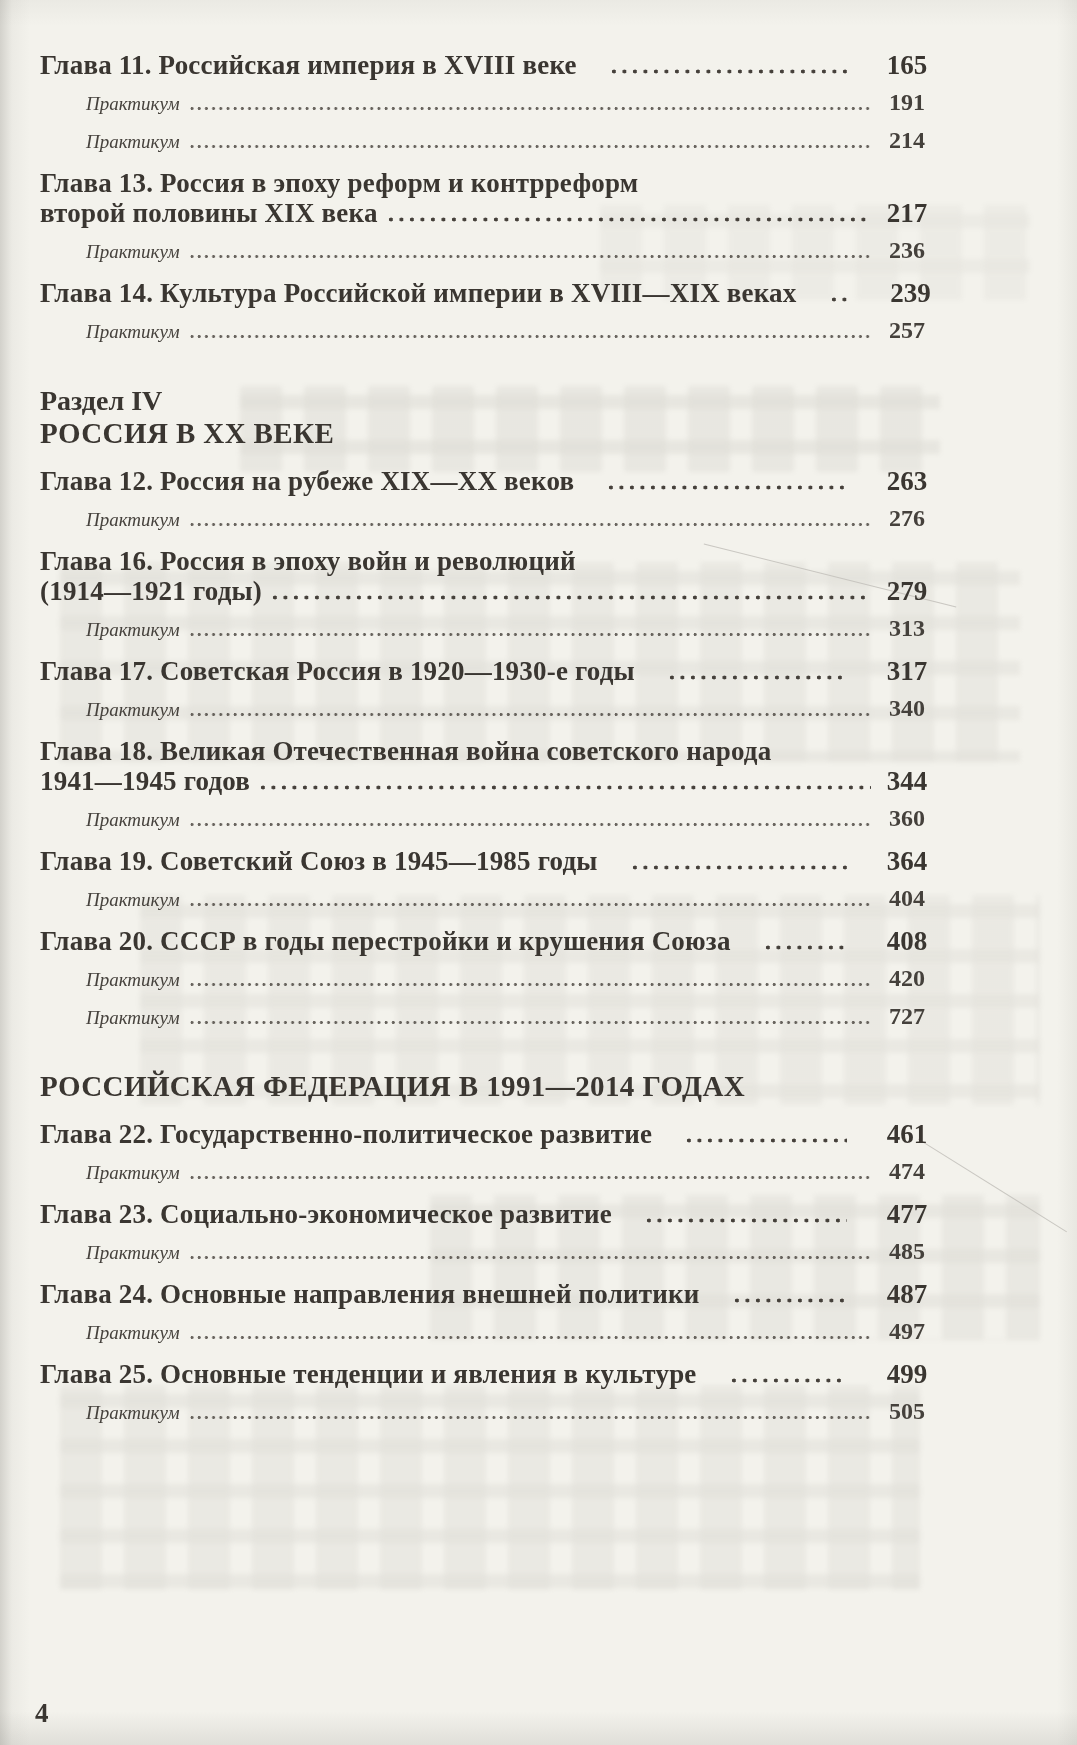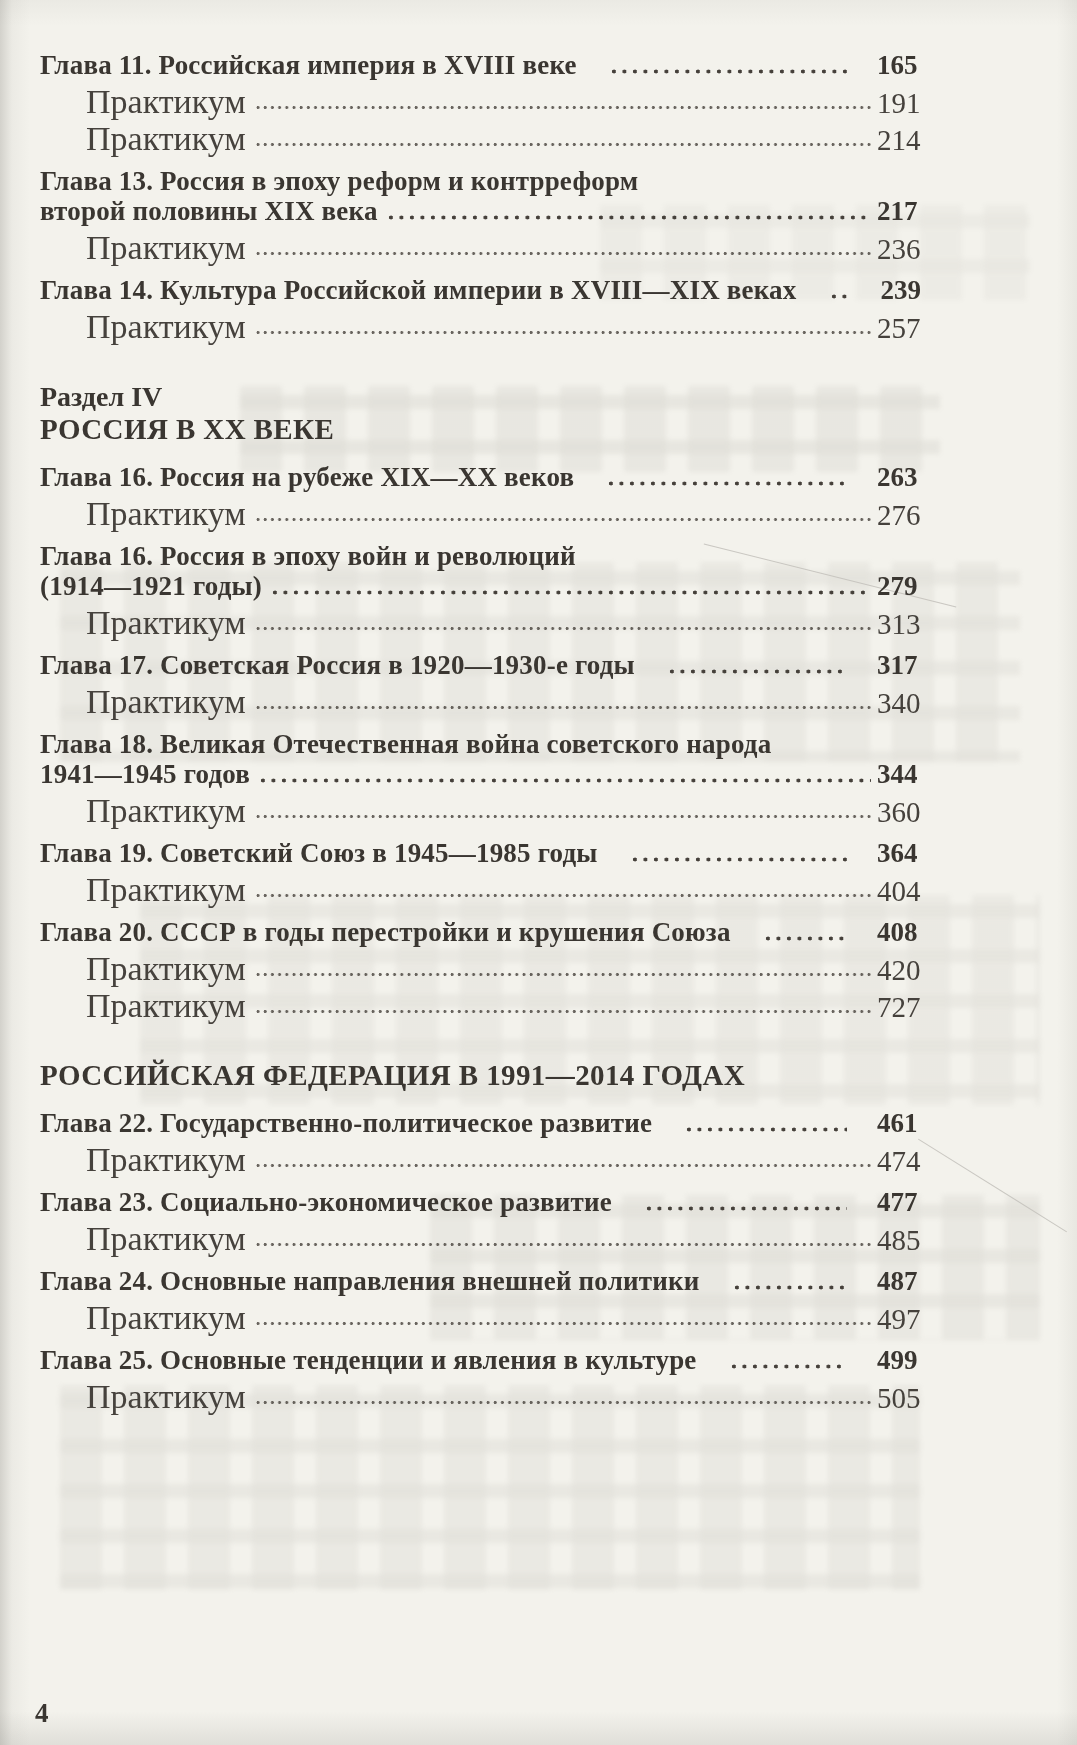--- a/index.html
+++ b/index.html
@@ -22,40 +22,40 @@
   }
   .toc > :first-child { margin-top:0; }
   .row { display:flex; align-items:baseline; }
   .chapter, .chap2 { margin-top:12px;gap:24px; }
   .c-label {
     font-weight:700; font-size:27px; line-height:30px;
     letter-spacing:.2px; white-space:nowrap;
   }
   .prakt { margin-top:8px; }
   .p-label {
-    font-size:34px; line-height:28px;
+    font-style:italic; font-size:19px; line-height:28px;
     color:#46423d; padding-left:46px; white-space:nowrap;
   }
   .leader {
     flex:1 1 30px; min-width:20px; height:7px; align-self:flex-end;
     background-repeat:repeat-x; background-position:0 100%;
     margin:0 6px 5px 10px;
   }
   .leader.lg {
     background-image:radial-gradient(circle at 3px 3.5px, #45403a 1.8px, rgba(69,64,58,0) 2.2px);
     background-size:10.5px 7px;
   }
   .leader.sm {
     height:6px; margin-bottom:6px;
     background-image:radial-gradient(circle at 2px 2.5px, rgba(80,75,69,.85) 1.3px, rgba(80,75,69,0) 1.7px);
     background-size:7.2px 6px;
   }
-  .pg { flex:none; width:60px; text-align:left; }
+  .pg { flex:none; width:60px; text-align:center; }
   .pg.b { font-weight:700; font-size:27px; line-height:30px; }
-  .pg.r { font-weight:400; font-size:29px; line-height:28px; color:#45413c; }
+  .pg.r { font-weight:700; font-size:24px; line-height:28px; color:#45413c; }
   .section { margin:38px 0 16px 0; text-align:left; }
   .sec1 { font-weight:700; font-size:28px; line-height:33px; }
   .sec2 { font-weight:700; font-size:29px; line-height:33px; letter-spacing:.4px; }
   .footer-num {
     position:absolute; left:35px; top:1698px;
     font-weight:700; font-size:27px;
   }
   
   .ghost {
     position:absolute; pointer-events:none; filter:blur(2.5px);
@@ -129,21 +129,21 @@
       <div class="row prakt">
     <span class="p-label">Практикум</span>
     <span class="leader sm"></span>
     <span class="pg r">257</span>
   </div>
       <div class="section">
     <div class="sec1">Раздел IV</div>
     <div class="sec2">РОССИЯ В XX ВЕКЕ</div>
   </div>
       <div class="row chapter">
-    <span class="c-label">Глава 16. Россия на рубеже XIX—XX веков</span>
+    <span class="c-label">Глава 12. Россия на рубеже XIX—XX веков</span>
     <span class="leader lg"></span>
     <span class="pg b">263</span>
   </div>
       <div class="row prakt">
     <span class="p-label">Практикум</span>
     <span class="leader sm"></span>
     <span class="pg r">276</span>
   </div>
       <div class="chap2">
     <div class="row">

